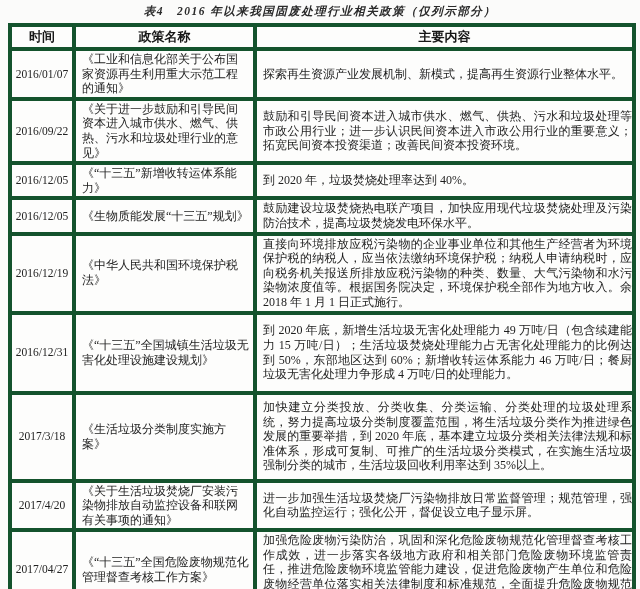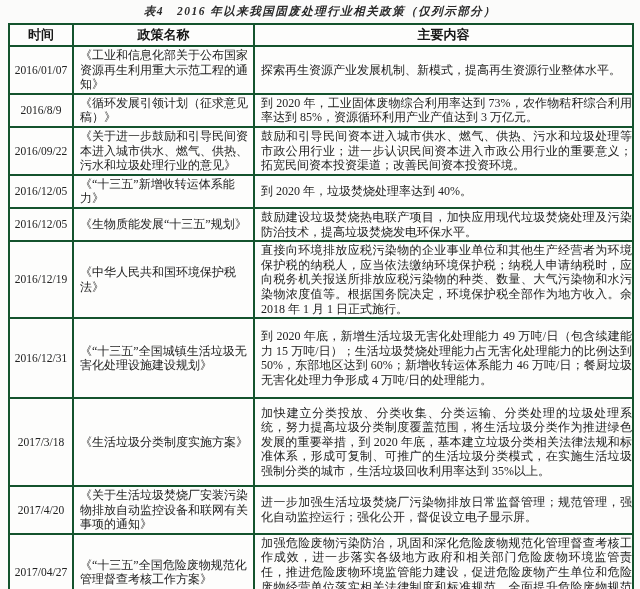--- a/index.html
+++ b/index.html
@@ -33,21 +33,21 @@
     border-collapse: collapse;
     width: 624px;
     margin-left: 8px;
     background: #fdfdfc;
     border: 2px solid #2b2b2b;
   }
   col.c-date    { width: 64px; }
   col.c-policy  { width: 181px; }
   col.c-content { width: 379px; }
   th, td {
-    border: 2px solid #14532d;
+    border: 4px solid #14532d;
     box-sizing: border-box;
     overflow: hidden;
   }
   th {
     font-size: 13px;
     font-weight: bold;
     text-align: center;
     padding: 1px 2px;
     border-bottom-width: 2px;
     color: #161616;
@@ -95,25 +95,20 @@
         <th>政策名称</th>
         <th>主要内容</th>
       </tr>
     </thead>
     <tbody>
       <tr style="height:31px">
         <td class="date">2016/01/07</td>
         <td class="policy">《工业和信息化部关于公布国家资源再生利用重大示范工程的通知》</td>
         <td class="content">探索再生资源产业发展机制、新模式，提高再生资源行业整体水平。</td>
       </tr>
-      <tr style="height:31px">
-        <td class="date">2016/8/9</td>
-        <td class="policy">《循环发展引领计划（征求意见稿）》</td>
-        <td class="content">到 2020 年，工业固体废物综合利用率达到 73%，农作物秸秆综合利用率达到 85%，资源循环利用产业产值达到 3 万亿元。</td>
-      </tr>
       <tr style="height:44px">
         <td class="date">2016/09/22</td>
         <td class="policy">《关于进一步鼓励和引导民间资本进入城市供水、燃气、供热、污水和垃圾处理行业的意见》</td>
         <td class="content">鼓励和引导民间资本进入城市供水、燃气、供热、污水和垃圾处理等市政公用行业；进一步认识民间资本进入市政公用行业的重要意义；拓宽民间资本投资渠道；改善民间资本投资环境。</td>
       </tr>
       <tr style="height:20px">
         <td class="date">2016/12/05</td>
         <td class="policy">《“十三五”新增收转运体系能力》</td>
         <td class="content">到 2020 年，垃圾焚烧处理率达到 40%。</td>
       </tr>

